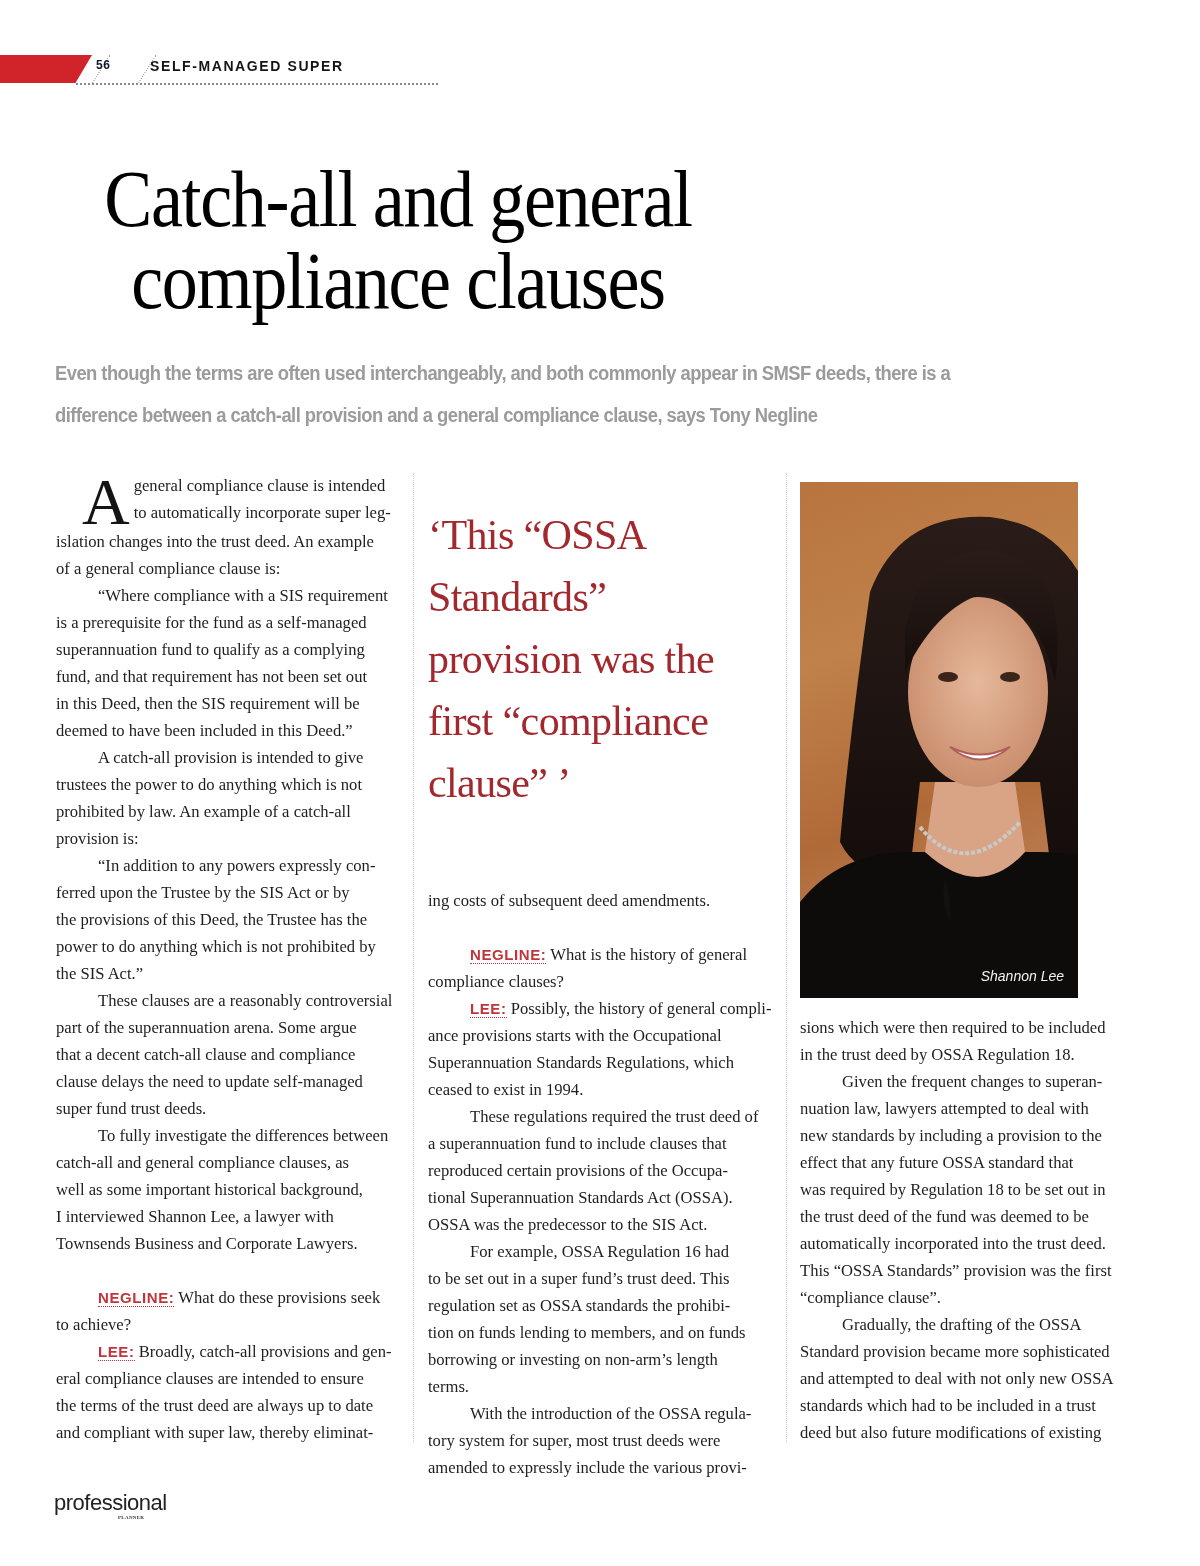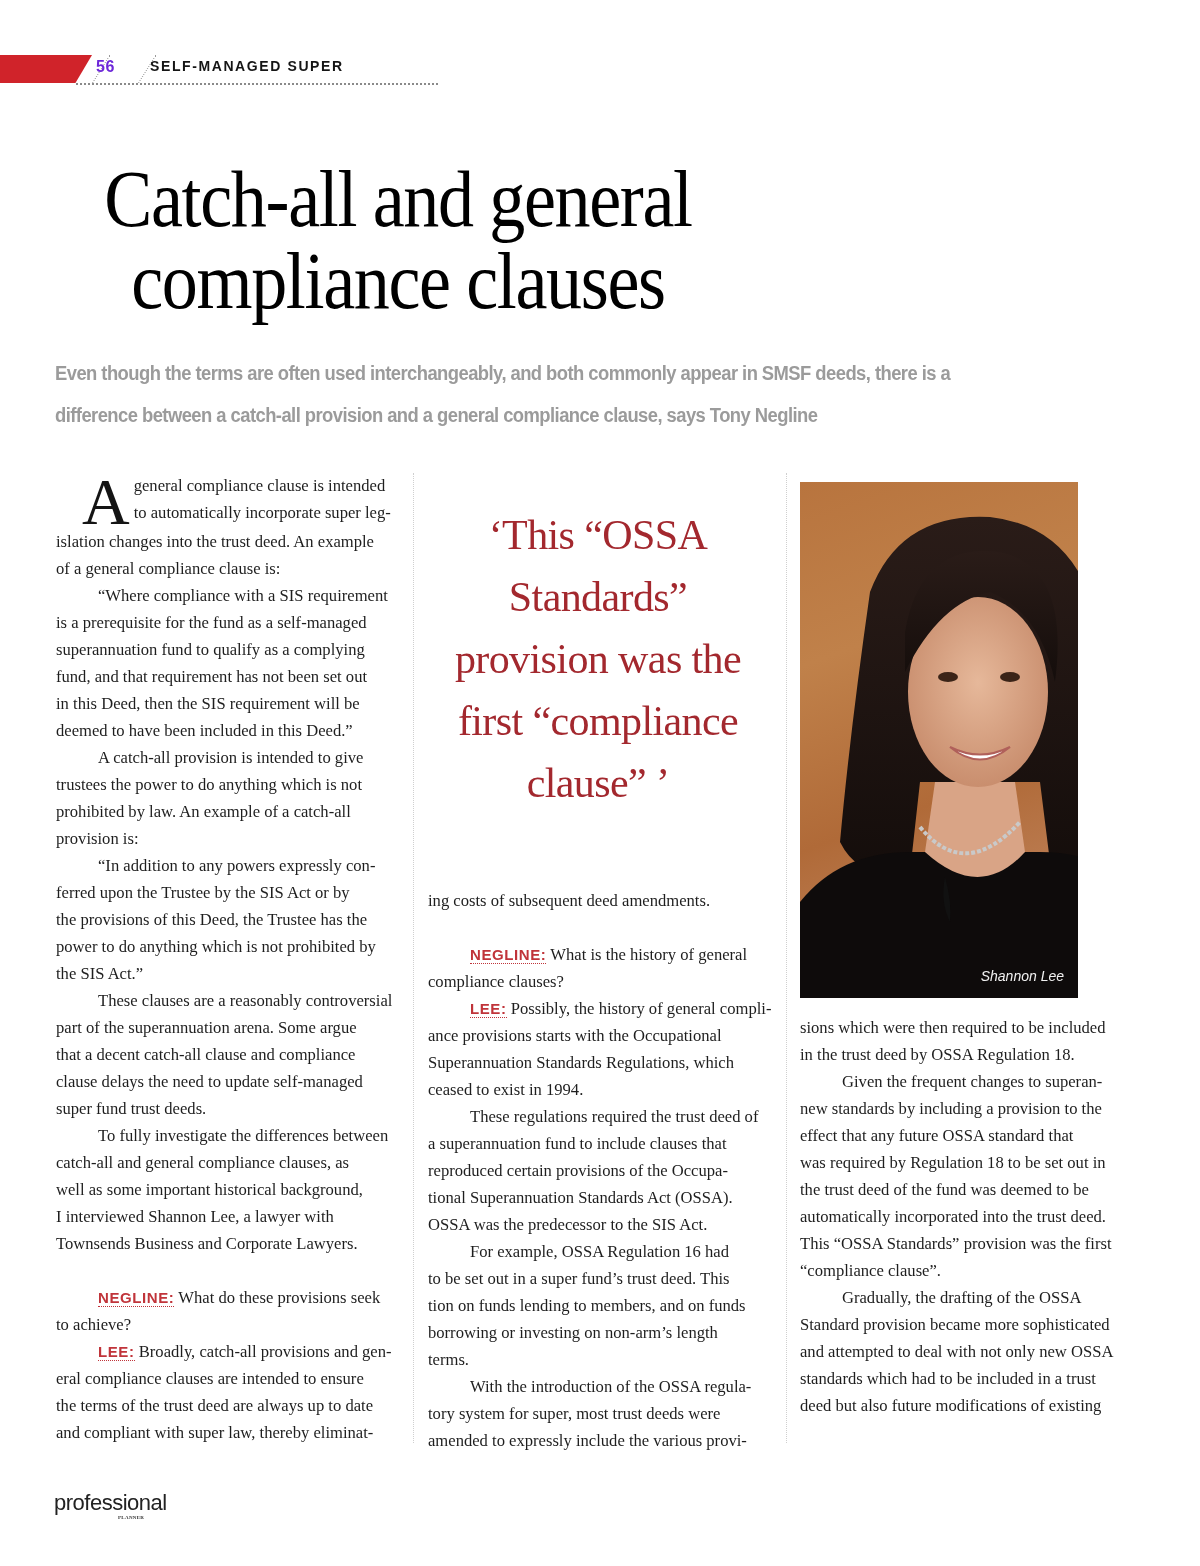--- a/index.html
+++ b/index.html
@@ -8,21 +8,21 @@
 
     
     .header { position: absolute; left: 0; top: 50px; width: 460px; height: 40px; }
     .red-bar { position: absolute; left: 0; top: 5px; width: 92px; height: 28px; background: #d0232a;
       clip-path: polygon(0 0, 100% 0, 82% 100%, 0 100%); }
     .slash { position: absolute; top: 5px; width: 1px; height: 28px; border-left: 1px dotted #999;
       transform: skewX(-32deg); transform-origin: bottom; }
     .slash.s1 { left: 92px; }
     .slash.s2 { left: 138px; }
     .page-num { position: absolute; left: 96px; top: 8px; font-family: "Liberation Sans", sans-serif;
-      font-size: 16px; font-weight: bold; color: #6d28d9; letter-spacing: 0.5px; }
+      font-size: 12px; font-weight: bold; color: #0f172a; letter-spacing: 0.5px; }
     .section-name { position: absolute; left: 150px; top: 8px; font-family: "Liberation Sans", sans-serif;
       font-size: 14px; font-weight: bold; color: #151515; letter-spacing: 1.6px; }
     .header-rule { position: absolute; left: 76px; top: 33px; width: 362px; height: 0; border-top: 2px dotted #8a8a8a; }
 
     
     .title { position: absolute; left: 56px; top: 158px; width: 760px; font-family: "Liberation Serif", serif;
       font-size: 80px; line-height: 82px; color: #000000; letter-spacing: -1.5px; font-weight: normal; text-align: center; }
     .title .tl { display: block; transform: scaleX(0.9); transform-origin: left; white-space: nowrap; }
 
     
@@ -43,21 +43,21 @@
 
     .speaker { font-family: "Liberation Sans", sans-serif; font-weight: bold; color: #c0343a; font-size: 15px;
       letter-spacing: 0.6px; border-bottom: 1px dotted #c0343a; padding-bottom: 0; }
 
     .divider { position: absolute; width: 0; border-left: 1px dotted #cfcfcf; top: 473px; height: 970px; }
     .div1 { left: 413px; }
     .div2 { left: 786px; }
 
     
     .pullquote { position: absolute; left: 428px; top: 504px; width: 340px; font-family: "Liberation Serif", serif;
-      font-size: 42px; line-height: 62px; color: #a3282e; letter-spacing: -0.6px; text-align: center; }
+      font-size: 42px; line-height: 62px; color: #a3282e; letter-spacing: -0.6px; }
     .pullquote .pl { display: block; white-space: nowrap; }
 
     
     .photo { position: absolute; left: 800px; top: 482px; width: 278px; height: 516px; overflow: hidden;
       background: linear-gradient(160deg, #b8743e 0%, #c0814a 30%, #b06a38 60%, #c99270 100%); }
     .photo svg { position: absolute; left: 0; top: 0; width: 346px; height: 516px; }
     .caption { position: absolute; right: 14px; bottom: 14px; font-family: "Liberation Sans", sans-serif;
       font-style: italic; font-size: 14px; color: #f1f1f1; }
 
     
@@ -148,20 +148,21 @@
   <span class="line">ance provisions starts with the Occupational</span>
   <span class="line">Superannuation Standards Regulations, which</span>
   <span class="line">ceased to exist in 1994.</span>
   <span class="line ind">These regulations required the trust deed of</span>
   <span class="line">a superannuation fund to include clauses that</span>
   <span class="line">reproduced certain provisions of the Occupa-</span>
   <span class="line">tional Superannuation Standards Act (OSSA).</span>
   <span class="line">OSSA was the predecessor to the SIS Act.</span>
   <span class="line ind">For example, OSSA Regulation 16 had</span>
   <span class="line">to be set out in a super fund’s trust deed. This</span>
+  <span class="line">regulation set as OSSA standards the prohibi-</span>
   <span class="line">tion on funds lending to members, and on funds</span>
   <span class="line">borrowing or investing on non-arm’s length</span>
   <span class="line">terms.</span>
   <span class="line ind">With the introduction of the OSSA regula-</span>
   <span class="line">tory system for super, most trust deeds were</span>
   <span class="line">amended to expressly include the various provi-</span>
 </div>
 
 <div class="photo">
   <svg viewBox="0 0 346 516">
@@ -194,20 +195,21 @@
     <path d="M120 345 Q165 400 220 340" fill="none" stroke="#c9c9c9" stroke-width="4" stroke-dasharray="4 2"></path>
     <path d="M145 395 Q152 420 150 440 Q140 420 145 395 Z" fill="#111"></path>
   </svg>
   <span class="caption">Shannon Lee</span>
 </div>
 
 <div class="col col3">
   <span class="line">sions which were then required to be included</span>
   <span class="line">in the trust deed by OSSA Regulation 18.</span>
   <span class="line ind">Given the frequent changes to superan-</span>
+  <span class="line">nuation law, lawyers attempted to deal with</span>
   <span class="line">new standards by including a provision to the</span>
   <span class="line">effect that any future OSSA standard that</span>
   <span class="line">was required by Regulation 18 to be set out in</span>
   <span class="line">the trust deed of the fund was deemed to be</span>
   <span class="line">automatically incorporated into the trust deed.</span>
   <span class="line">This “OSSA Standards” provision was the first</span>
   <span class="line">“compliance clause”.</span>
   <span class="line ind">Gradually, the drafting of the OSSA</span>
   <span class="line">Standard provision became more sophisticated</span>
   <span class="line">and attempted to deal with not only new OSSA</span>

